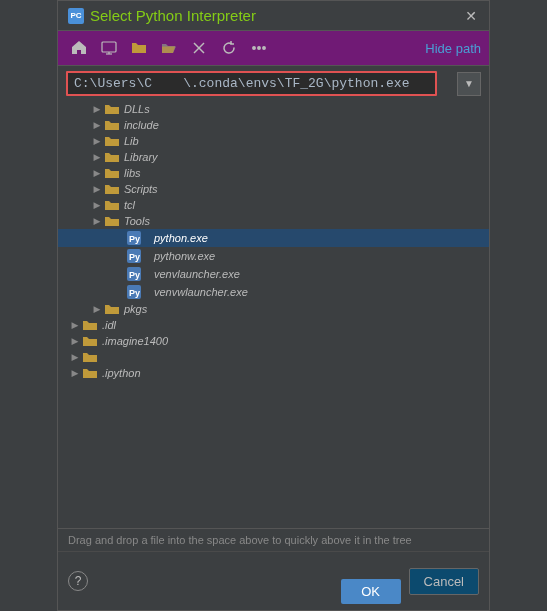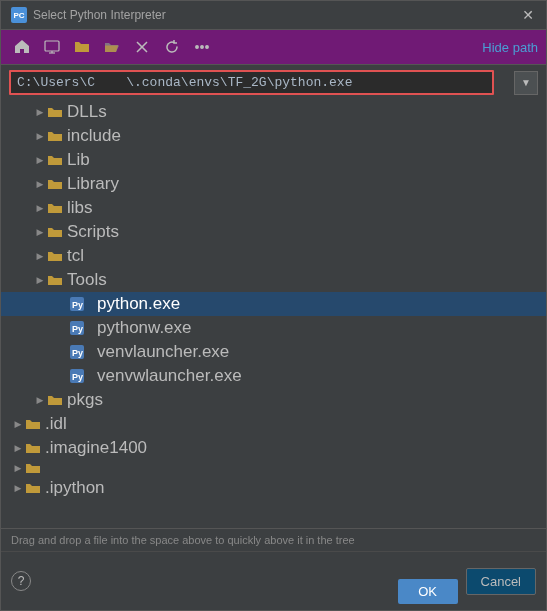--- a/index.html
+++ b/index.html
@@ -8,21 +8,21 @@
       font-size: 13px;
       background: #3c3f41;
       display: flex;
       justify-content: center;
       align-items: center;
       width: 547px;
       height: 611px;
       overflow: hidden;
     }
     .dialog {
-      width: 547px;
+      width: 433px;
       height: 611px;
       background: #3c3f41;
       border: 1px solid #555;
       display: flex;
       flex-direction: column;
       position: relative;
     }
     .title-bar {
       background: #3c3f41;
       display: flex;
@@ -39,22 +39,22 @@
       border-radius: 2px;
       display: flex;
       align-items: center;
       justify-content: center;
       font-size: 10px;
       color: white;
       font-weight: bold;
       flex-shrink: 0;
     }
     .title-bar .title-text {
-      color: #a3a3a3;
-      font-size: 12px;
+      color: #84cc16;
+      font-size: 15px;
       flex: 1;
     }
     .title-bar .close-btn {
       width: 16px;
       height: 16px;
       display: flex;
       align-items: center;
       justify-content: center;
       color: #bbbbbb;
       cursor: pointer;
@@ -173,21 +173,22 @@
     .tree-item .file-icon {
       width: 16px;
       height: 14px;
       margin-right: 12px;
       flex-shrink: 0;
       display: inline-flex;
       align-items: center;
       justify-content: center;
     }
     .tree-item .item-label {
-      font-size: 17px;
+      font-size: 11px;
+      font-style: italic;
     }
     .status-bar {
       background: #3c3f41;
       padding: 5px 10px;
       color: #888;
       font-size: 11px;
       border-top: 1px solid #555;
     }
     .bottom-bar {
       display: flex;

